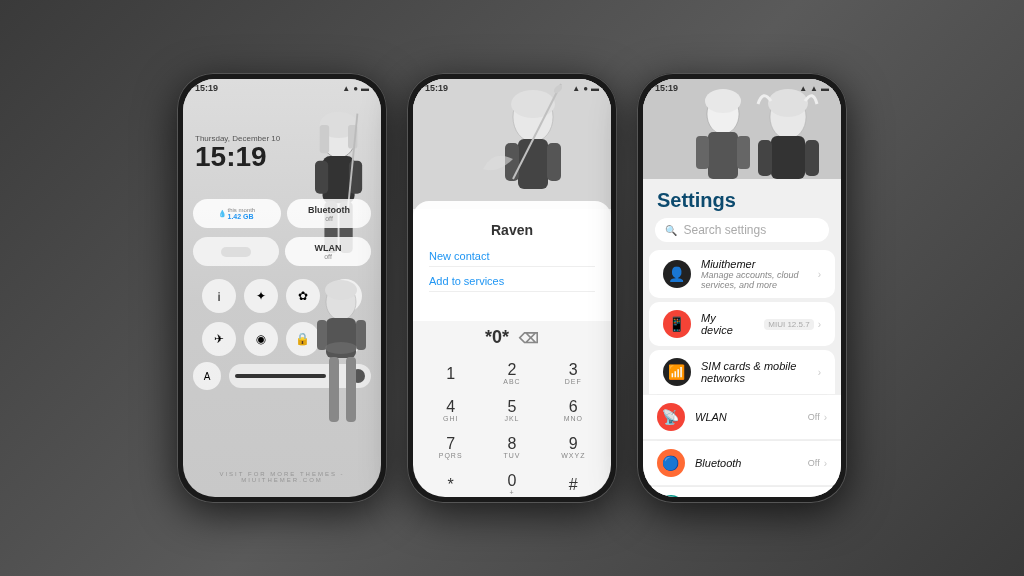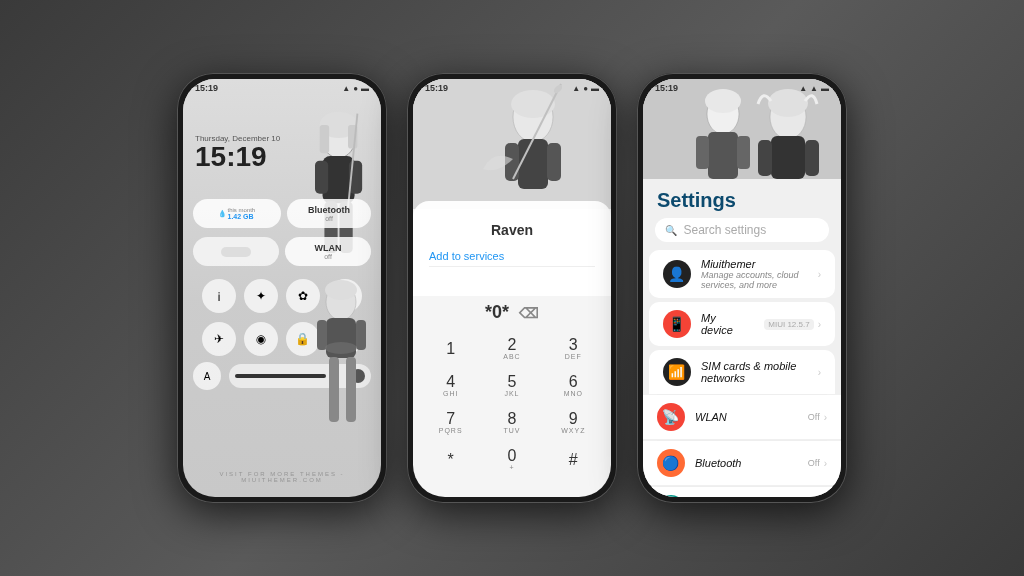--- a/index.html
+++ b/index.html
@@ -592,20 +592,21 @@
           <line x1="148" y1="5" x2="100" y2="100" stroke="#c0c0c0" stroke-width="2"></line>
           <ellipse cx="145" cy="10" rx="5" ry="3" fill="#ccc" transform="rotate(-45, 145, 10)"></ellipse>
 
           <path d="M100 80 Q80 70 70 90 Q85 95 100 80" fill="#ddd" opacity="0.6"></path>
         </svg>
       </div>
 
       <div class="contact-panel">
         <div class="contact-name">Raven</div>
         <div class="dialer-action">
+          <div class="dialer-action-item">New contact</div>
           <div class="dialer-action-item">Add to services</div>
         </div>
       </div>
 
       <div class="dialer-number-display">
         <span>*0*</span>
         <span class="backspace">⌫</span>
       </div>
 
       <div class="keypad">

